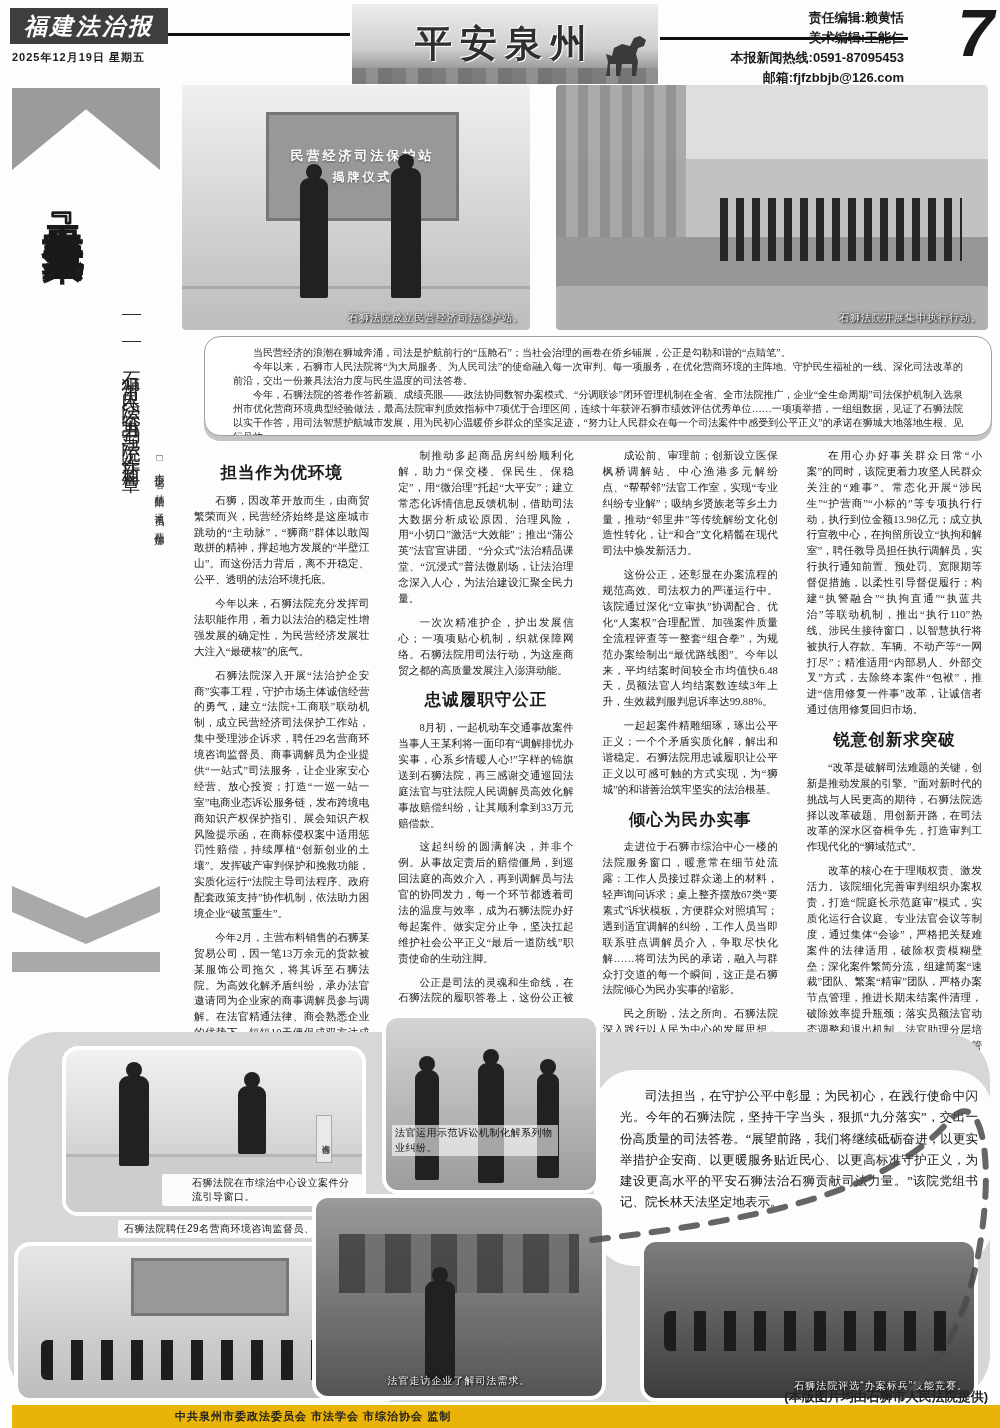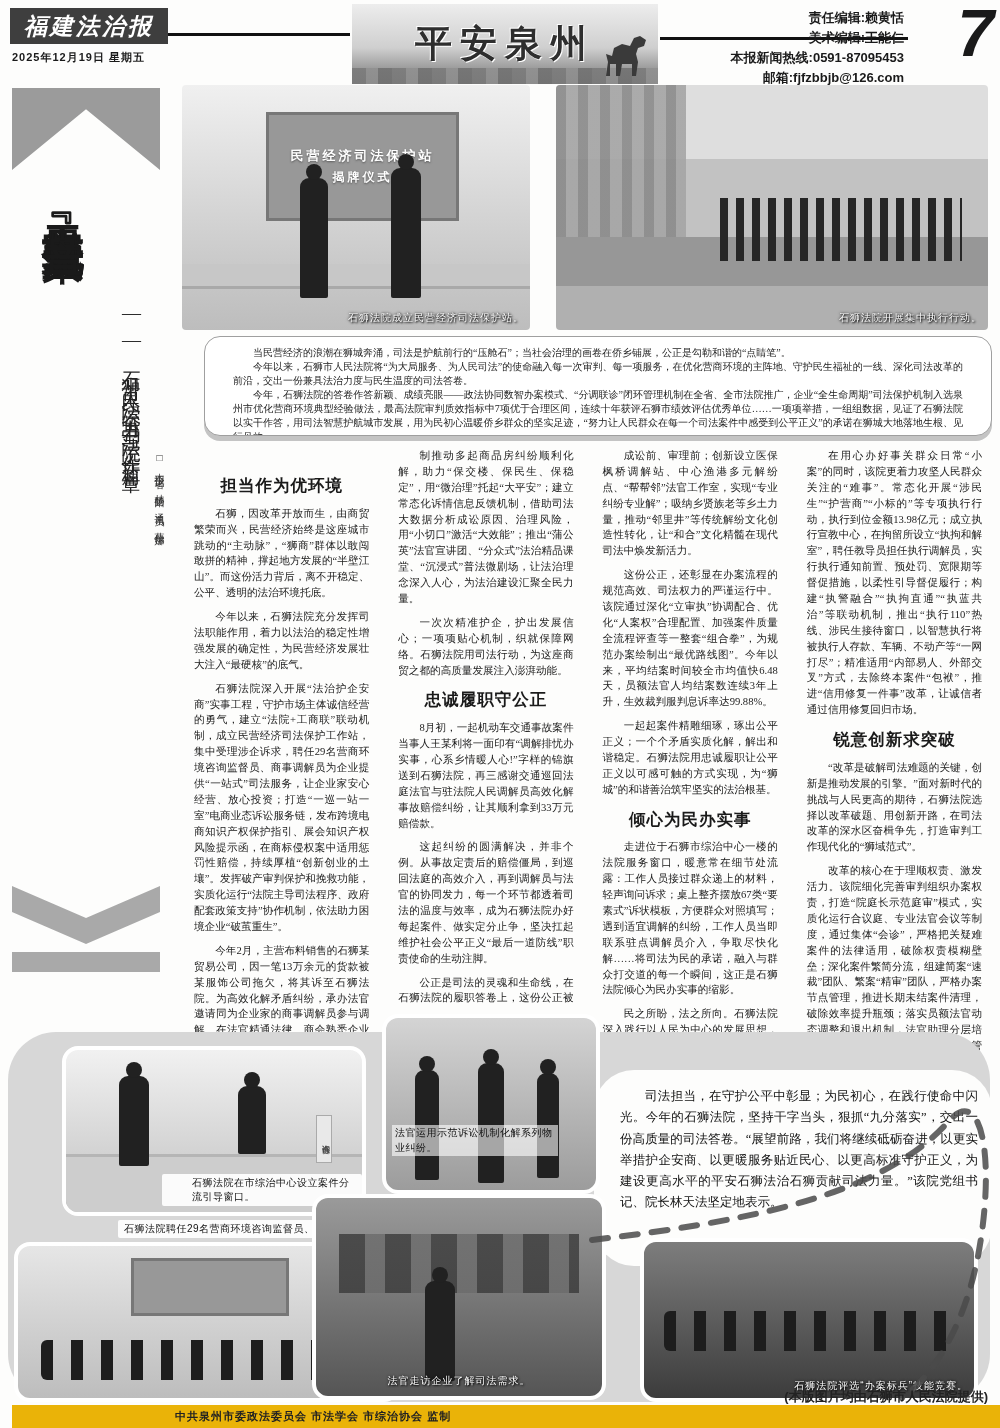--- a/index.html
+++ b/index.html
@@ -68,21 +68,21 @@
        text-align:justify;text-indent:2em;color:#222;}
 
   
   .columns{position:absolute;left:186px;top:440px;width:804px;display:grid;
        grid-template-columns:repeat(4,1fr);column-gap:13px;}
   .col{font-family:"Liberation Serif",serif;font-size:10.6px;line-height:1.5;text-align:justify;
        overflow:hidden;}
   .col p{margin:8px;text-indent:2em;}
   .col h2{font-family:"Liberation Sans",sans-serif;font-size:16.5px;font-weight:bold;text-align:center;
        margin:9px 0 7px;letter-spacing:1px;}
-  #col1 h2{margin-top:33px;}
+  #col1 h2{margin-top:20px;}
 
   
   .collage-bg{position:absolute;left:8px;top:1032px;width:982px;height:370px;background:#d7d7d7;border-radius:48px;}
   .blob-white{position:absolute;left:594px;top:1070px;width:398px;height:196px;background:#fdfdfc;border-radius:40px;}
   .bphoto{position:absolute;overflow:hidden;border:4px solid #fff;border-radius:16px;}
   #photo-window{left:62px;top:1046px;width:296px;height:162px;background:linear-gradient(#f1f1f1,#d2d2d2 65%,#bfbfbf);}
   #photo-group{left:14px;top:1242px;width:378px;height:152px;background:linear-gradient(#e6e6e6,#bdbdbd);}
   #photo-interview{left:382px;top:1014px;width:210px;height:172px;background:linear-gradient(#d4d4d4,#9c9c9c);}
   #photo-factory{left:312px;top:1194px;width:286px;height:198px;background:linear-gradient(#9a9a9a,#555);}
   #photo-competition{left:640px;top:1238px;width:330px;height:156px;background:linear-gradient(#7d7d7d,#3c3c3c);}

